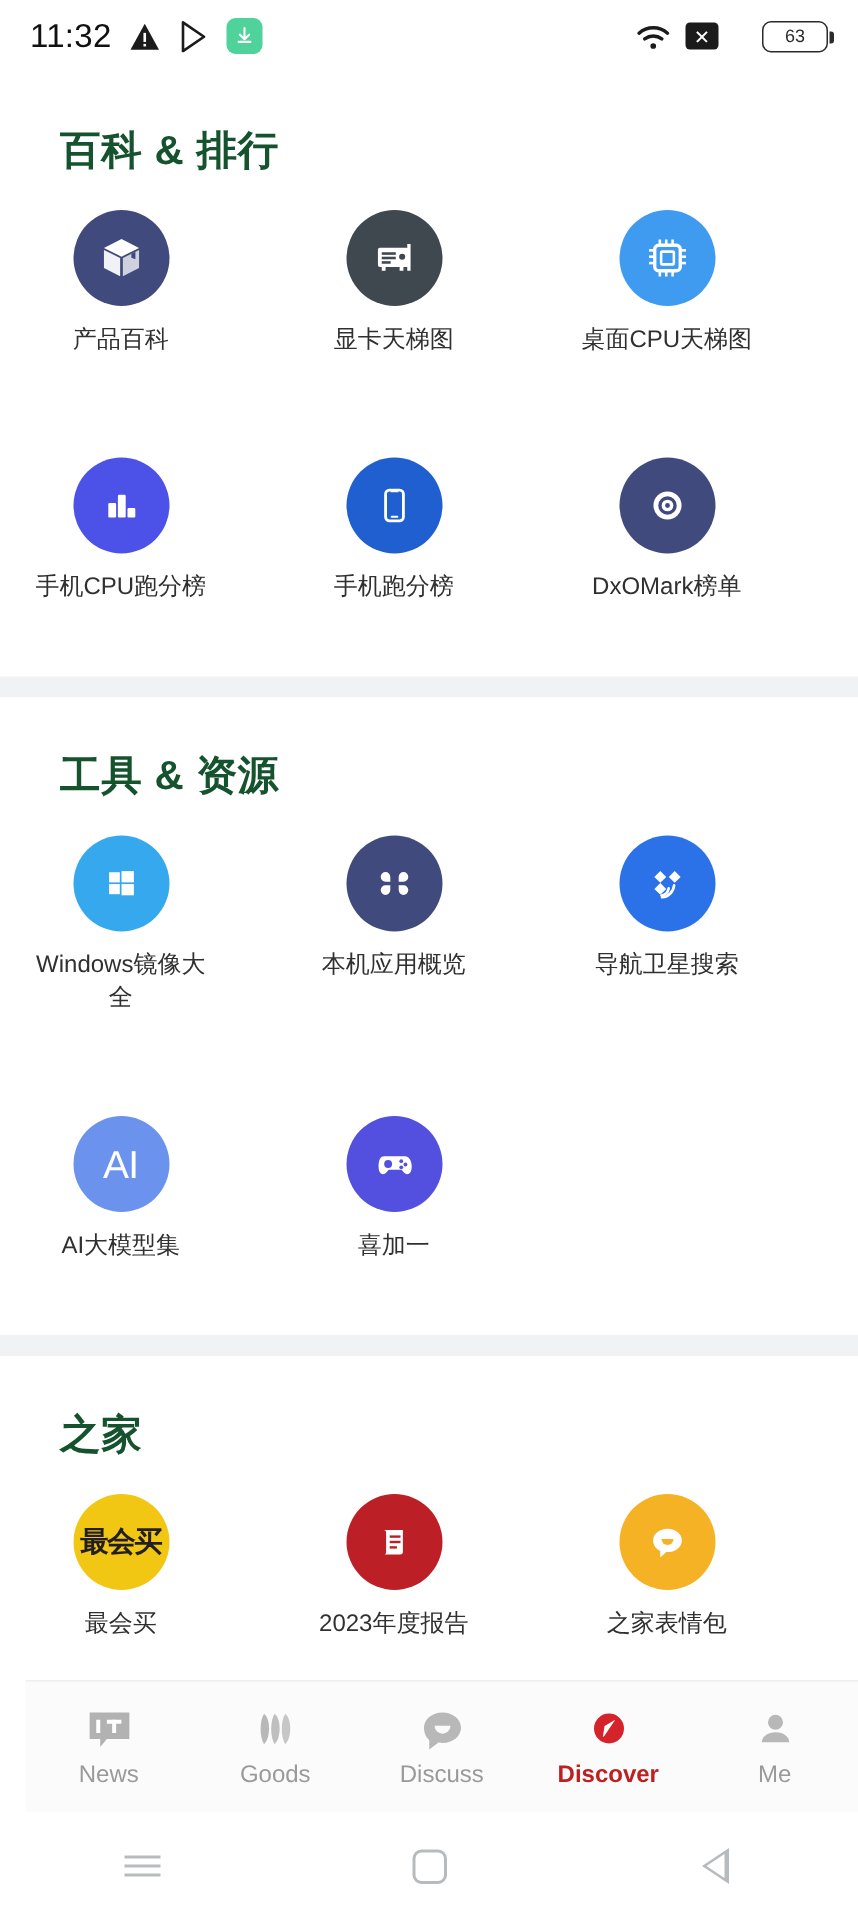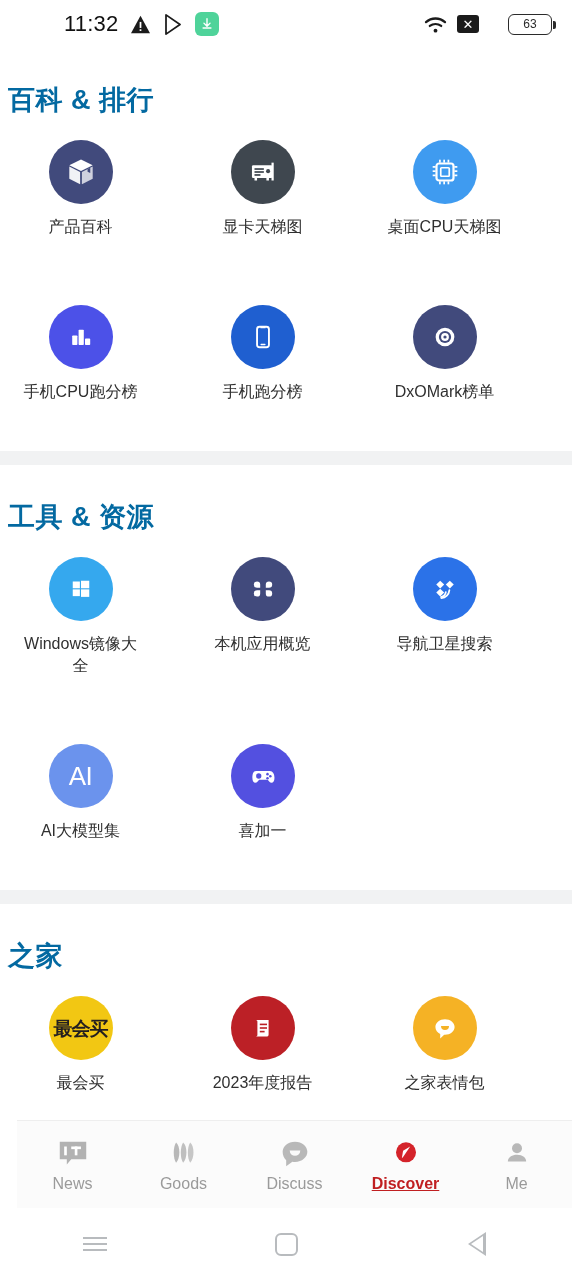--- a/index.html
+++ b/index.html
@@ -15,21 +15,20 @@
   .statusbar {
     height: 48px; width: 100%;
     display: flex; align-items: center;
     padding: 0 20px;
     background: #ffffff;
   }
   .sb-left { display: flex; align-items: center; gap: 12px; }
   .sb-time {
     font-size: 22px; color: #111; letter-spacing: .2px;
     font-family: "Liberation Sans", sans-serif;
-    margin-left: 44px;
   }
   .sb-right { margin-left: auto; display: flex; align-items: center; gap: 10px; }
   .ic-warn { width: 21px; height: 19px; position: relative; }
   .ic-play { width: 20px; height: 21px; }
   .ic-dl {
     width: 24px; height: 24px; border-radius: 6px; background: #4fd39a;
     display: flex; align-items: center; justify-content: center;
   }
   .ic-wifi { width: 23px; height: 19px; }
   .ic-x {
@@ -49,22 +48,22 @@
   }
   .battery span { font-size: 12px; color: #2b2b2b; font-weight: 500; }
 
   
   .content {
     position: absolute; top: 48px; left: 0; right: 0; bottom: 160px;
     overflow: hidden; background: #ffffff;
   }
   .section { background: #fff; padding: 0 0 26px 0; }
   .section-title {
-    font-size: 27px; font-weight: bold; color: #0369a1;
-    padding: 34px 0 4px 8px; letter-spacing: .5px;
+    font-size: 27px; font-weight: bold; color: #14532d;
+    padding: 34px 0 4px 40px; letter-spacing: .5px;
   }
   .divider { height: 14px; background: #f1f2f3; width: 100%; }
 
   .grid {
     display: flex; flex-wrap: wrap;
     padding: 18px 12px 0 12px;
     gap: 45px;
   }
   .cell {
     width: 25%;
@@ -101,21 +100,21 @@
     position: absolute; left: 17px; right: 0; bottom: 72px; height: 88px;
     background: #fbfbfb; border-top: 1px solid #eeeeee;
     display: flex; align-items: center; text-align: center;
   }
   .tab {
     flex: 1; display: flex; flex-direction: column;
     align-items: center; justify-content: center; gap: 4px;
   }
   .tab-icon { height: 34px; display: flex; align-items: center; justify-content: center; }
   .tab-label { font-size: 16px; color: #9a9a9a; }
-  .tab.active .tab-label { color: #c01f21; font-weight: bold; text-decoration: underline; }
+  .tab.active .tab-label { color: #c01f21; font-weight: bold; }
 
   
   .navbar {
     position: absolute; left: 0; right: 0; bottom: 0; height: 72px;
     background: #ffffff; display: flex; align-items: center;
   }
   .navbtn { flex: 1; display: flex; align-items: center; justify-content: center; }
   .nav-recents span {
     display: block; width: 24px; height: 2px; background: #b8bbbe; margin: 4px 0;
   }

